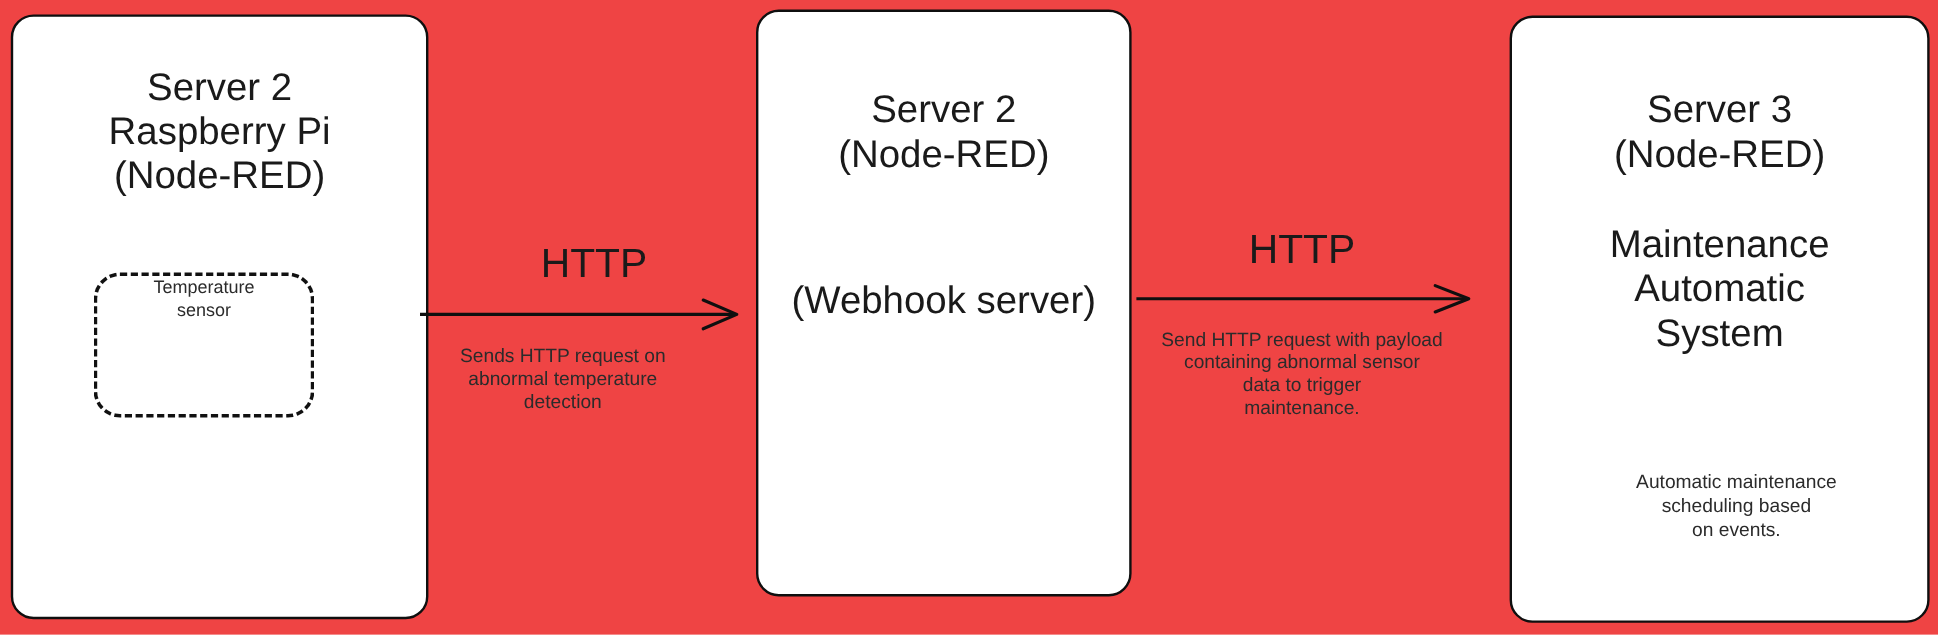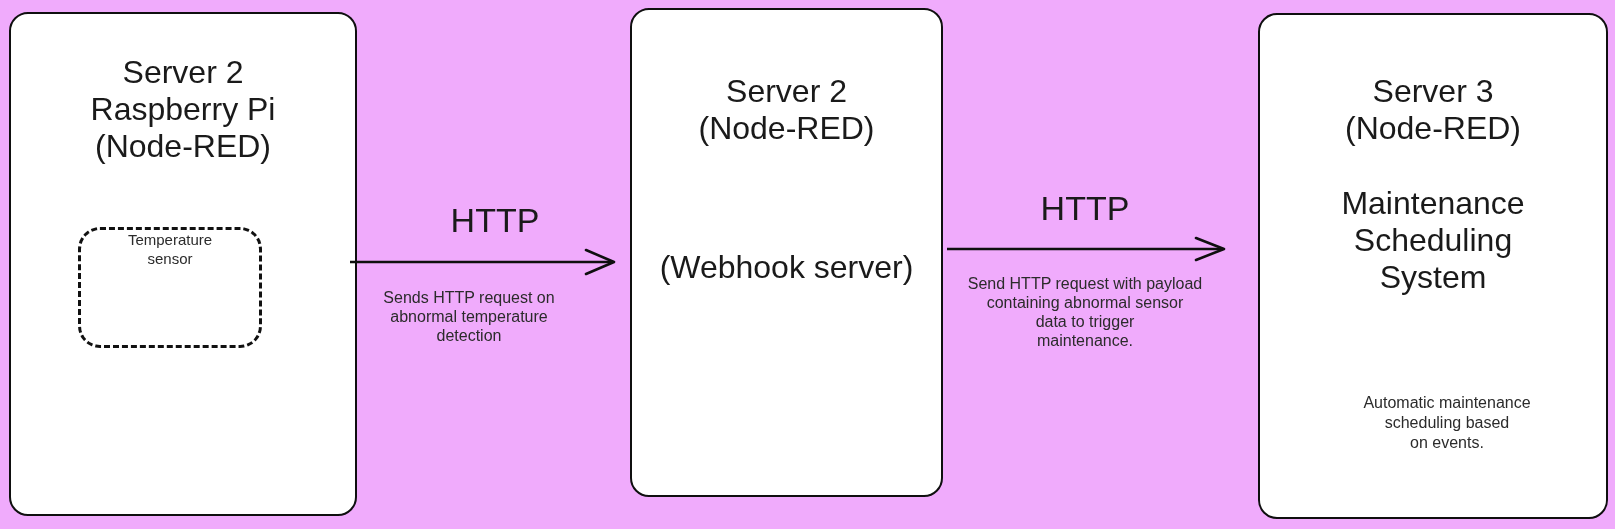--- a/index.html
+++ b/index.html
@@ -10,21 +10,21 @@
   }
   body {
     font-family: "Liberation Sans", sans-serif;
     color: #1a1a1a;
     -webkit-font-smoothing: antialiased;
   }
   #canvas {
     position: relative;
     width: 1615px;
     height: 529px;
-    background: #f0abfc;
+    background: #ef4444;
     overflow: hidden;
   }
 
   
   .node {
     position: absolute;
     box-sizing: border-box;
     border: 2px solid #0f0f0f;
     border-radius: 19px;
     background: #ffffff;
@@ -116,21 +116,21 @@
 
   <div class="edge-label-sub" style="left:358px; top:288px; width:222px;">Sends HTTP request on
 abnormal temperature
 detection</div>
 
   <div class="node" style="left:630px; top:8px; width:313px; height:489px;">
     <div class="node-inner" style="top:63px;">
       <div class="title">Server 2
 (Node-RED)</div>
     </div>
-    <div class="node-inner" style="top:239px;">
+    <div class="node-inner" style="top:222px;">
       <div class="title">(Webhook server)</div>
     </div>
   </div>
 
   <svg class="edge" width="1615" height="529" style="pointer-events:none;">
     <line x1="947" y1="249" x2="1222" y2="249" stroke="#0f0f0f" stroke-width="2.6"></line>
     <polyline points="1196,238 1224,249 1196,260" fill="none" stroke="#0f0f0f" stroke-width="2.6" stroke-linecap="round" stroke-linejoin="round"></polyline>
   </svg>
 
   <div class="edge-label-main" style="left:965px; top:191px; width:240px;">HTTP</div>
@@ -140,21 +140,21 @@
 data to trigger
 maintenance.</div>
 
   <div class="node" style="left:1258px; top:13px; width:350px; height:506px;border-radius:19px;">
     <div class="node-inner" style="top:58px;">
       <div class="title">Server 3
 (Node-RED)</div>
     </div>
     <div class="node-inner" style="top:170px;">
       <div class="title">Maintenance
-Scheduling
+Automatic
 System</div>
     </div>
     <div class="node-inner" style="top:378px;">
       <div class="subtext">Automatic maintenance
 scheduling based
 on events.</div>
     </div>
   </div>
 
 </div>

